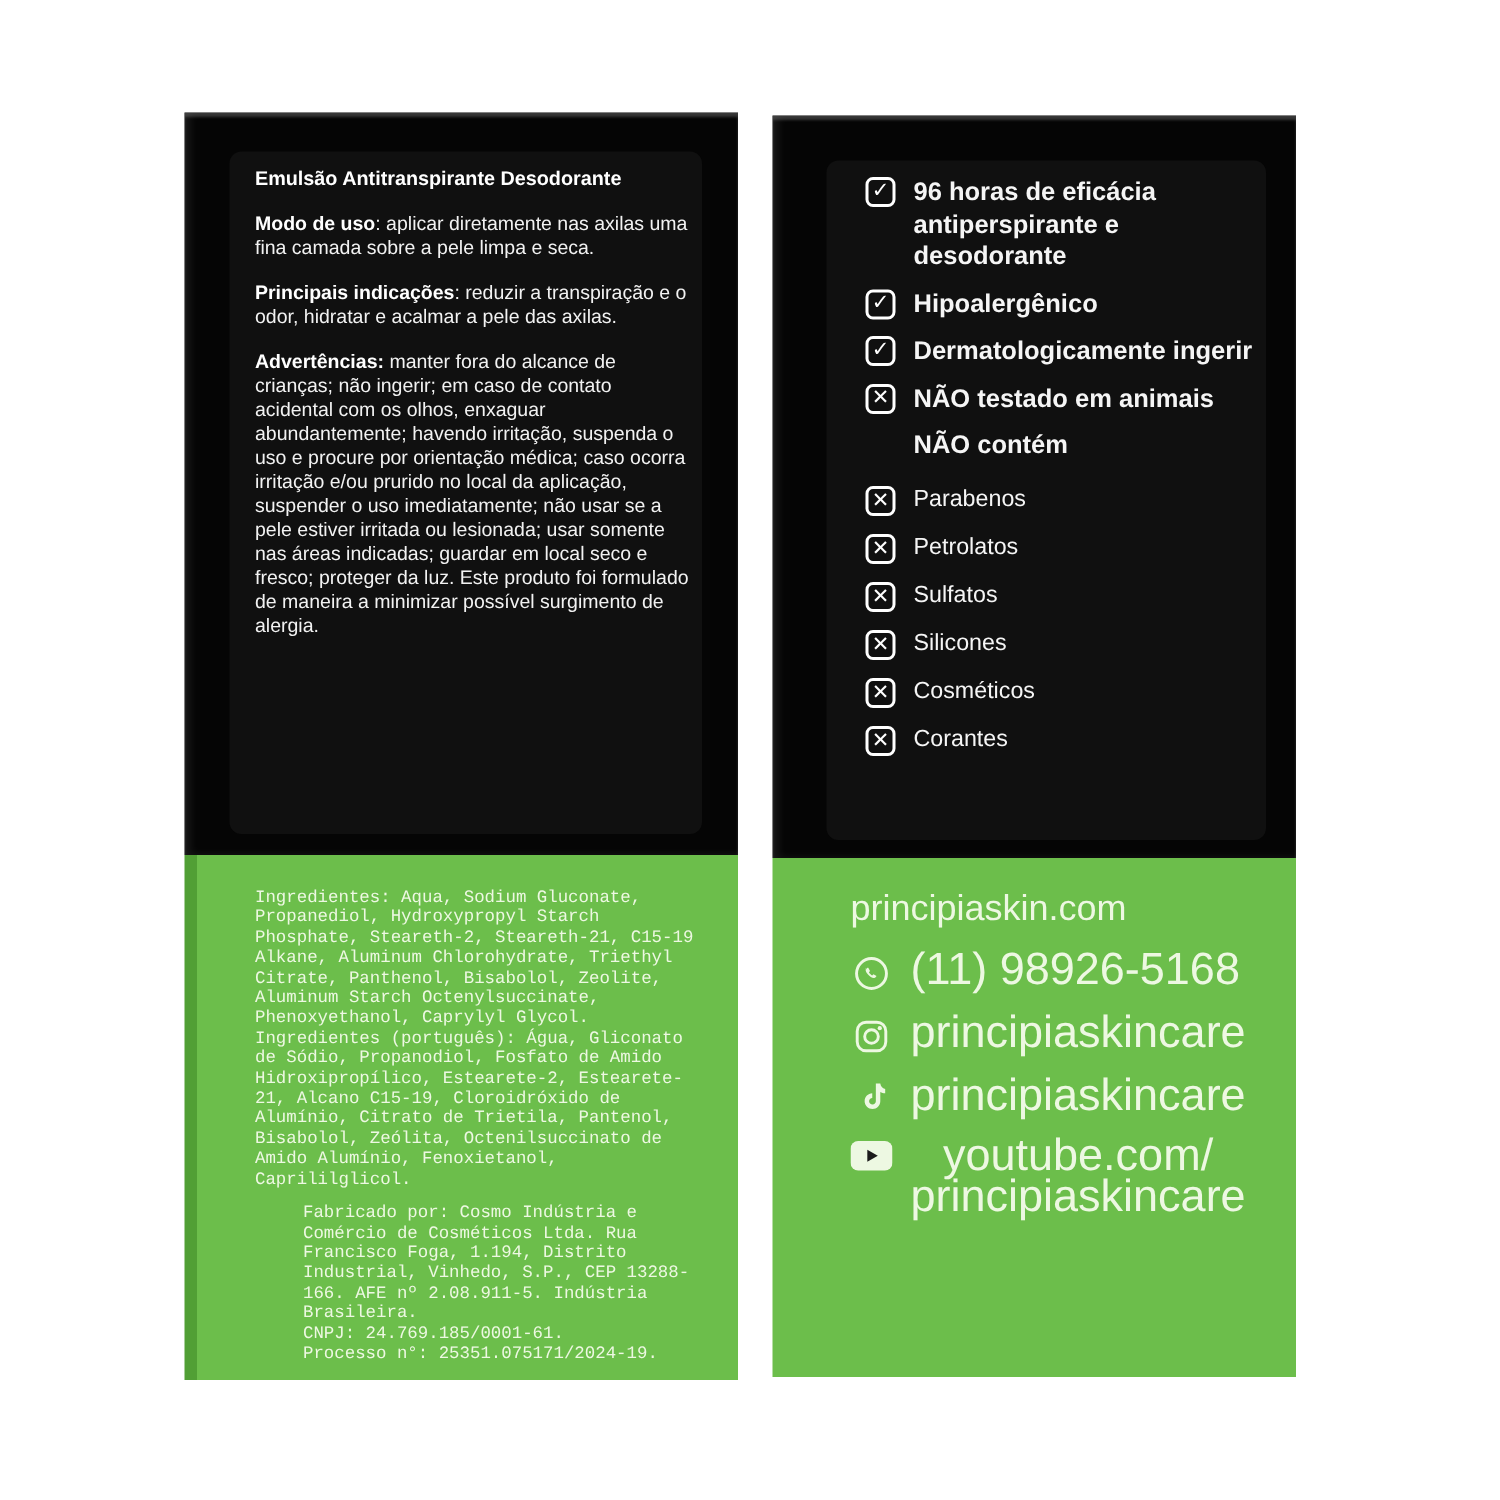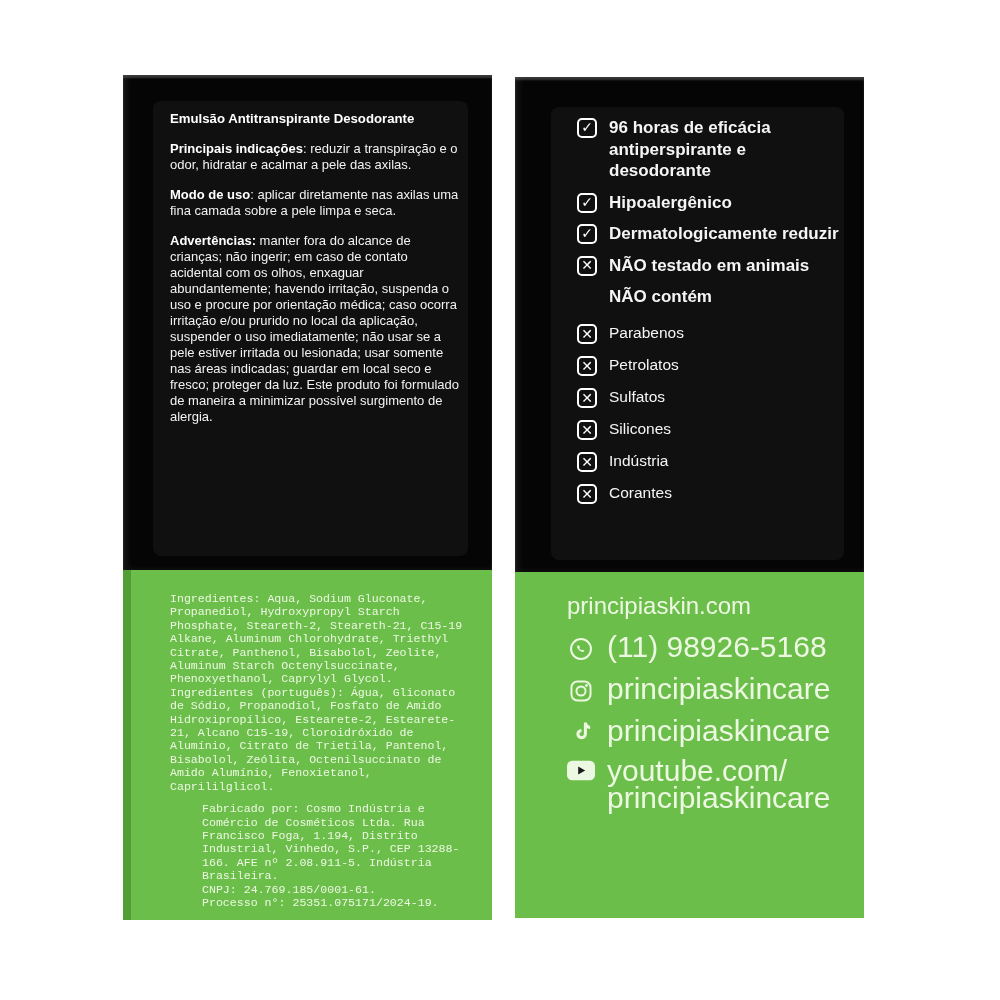--- a/index.html
+++ b/index.html
@@ -7,21 +7,21 @@
          font-family:"Liberation Sans", sans-serif;}
   .panel{position:absolute;}
   .panel-left{left:123px;top:75px;width:369px;height:845px;}
   .panel-right{left:515px;top:77px;width:349px;height:841px;}
   .half-black{position:relative;width:100%;background:var(--panel-black,#050505);
               box-shadow:inset 4px 0 6px rgba(255,255,255,0.08), inset 0 3px 2px rgba(255,255,255,0.18);}
   .panel-left .half-black{height:495px;}
   .panel-right .half-black{height:495px;}
   .half-green{position:relative;width:100%;background:var(--green,#6cbe4b);}
   .panel-left .half-green{height:350px;background:linear-gradient(90deg,var(--green-edge,#519f35) 0 8px,var(--green,#6cbe4b) 8px);}
-  .panel-right .half-green{height:346px;}
+  .panel-right .half-green{height:346px;text-align:center;}
   .inner{position:absolute;background:#101010;border-radius:8px;}
   .panel-left .inner{left:30px;top:26px;right:24px;bottom:14px;}
   .panel-right .inner{left:36px;top:30px;right:20px;bottom:12px;}
 
   
   .label-text{position:absolute;left:47px;top:36px;width:292px;color:#f2f2f2;
               font-size:13px;line-height:16px;}
   .label-text h2{margin:0 0 14px;font-size:13.2px;line-height:16px;font-weight:bold;color:#fff;}
   .label-text p{margin:0 0 14px;}
   .label-text b{color:#fff;}
@@ -55,22 +55,22 @@
 </head>
 <body>
 
 <div class="stage" style="--green: #6cbe4b; --green-edge: #519f35; --panel-black: #050505; --text-green: #edf8e2;">
 
   <section class="panel panel-left">
     <div class="half-black">
       <div class="inner"></div>
       <div class="label-text">
         <h2>Emulsão Antitranspirante Desodorante</h2>
+        <p><b>Modo de uso</b><span>: </span><span>aplicar diretamente nas axilas uma fina camada sobre a pele limpa e seca.</span></p>
         <p><b>Principais indicações</b><span>: </span><span>reduzir a transpiração e o odor, hidratar e acalmar a pele das axilas.</span></p>
-        <p><b>Modo de uso</b><span>: </span><span>aplicar diretamente nas axilas uma fina camada sobre a pele limpa e seca.</span></p>
         <p><b>Advertências:</b><span> </span><span>manter fora do alcance de crianças; não ingerir; em caso de contato acidental com os olhos, enxaguar abundantemente; havendo irritação, suspenda o uso e procure por orientação médica; caso ocorra irritação e/ou prurido no local da aplicação, suspender o uso imediatamente; não usar se a pele estiver irritada ou lesionada; usar somente nas áreas indicadas; guardar em local seco e fresco; proteger da luz. Este produto foi formulado de maneira a minimizar possível surgimento de alergia.</span></p>
       </div>
     </div>
     <div class="half-green">
       <div class="green-text">
         <p>Ingredientes: Aqua, Sodium Gluconate, Propanediol, Hydroxypropyl Starch Phosphate, Steareth-2, Steareth-21, C15-19 Alkane, Aluminum Chlorohydrate, Triethyl Citrate, Panthenol, Bisabolol, Zeolite, Aluminum Starch Octenylsuccinate, Phenoxyethanol, Caprylyl Glycol. Ingredientes (português): Água, Gliconato de Sódio, Propanodiol, Fosfato de Amido Hidroxipropílico, Estearete-2, Estearete-21, Alcano C15-19, Cloroidróxido de Alumínio, Citrato de Trietila, Pantenol, Bisabolol, Zeólita, Octenilsuccinato de Amido Alumínio, Fenoxietanol, Caprililglicol.</p>
         <p style="margin-bottom:0;margin-left:32px;">
           <span class="line">Fabricado por: Cosmo Indústria e Comércio de Cosméticos Ltda. Rua Francisco Foga, 1.194, Distrito Industrial, Vinhedo, S.P., CEP 13288-166. AFE nº 2.08.911-5. Indústria Brasileira.</span>
           <span class="line">CNPJ: 24.769.185/0001-61.</span>
           <span class="line">Processo n°: 25351.075171/2024-19.</span>
@@ -86,21 +86,21 @@
           <div class="chk-row bold">
             <span class="cbox">✓</span>
             <div>96 horas de eficácia antiperspirante e desodorante</div>
           </div>
           <div class="chk-row bold">
             <span class="cbox">✓</span>
             <div>Hipoalergênico</div>
           </div>
           <div class="chk-row bold">
             <span class="cbox">✓</span>
-            <div>Dermatologicamente reduzir</div>
+            <div>Dermatologicamente ingerir</div>
           </div>
           <div class="chk-row bold">
             <span class="cbox">✕</span>
             <div>NÃO testado em animais</div>
           </div>
           <div class="chk-row bold gap-after">
             <span class="cbox hidden"></span>
             <div>NÃO contém</div>
           </div>
           <div class="chk-row">
@@ -114,21 +114,21 @@
           <div class="chk-row">
             <span class="cbox">✕</span>
             <div>Sulfatos</div>
           </div>
           <div class="chk-row">
             <span class="cbox">✕</span>
             <div>Silicones</div>
           </div>
           <div class="chk-row">
             <span class="cbox">✕</span>
-            <div>Indústria</div>
+            <div>Cosméticos</div>
           </div>
           <div class="chk-row">
             <span class="cbox">✕</span>
             <div>Corantes</div>
           </div>
         </div>
     </div>
     <div class="half-green">
       <div class="links" id="links">
           <div class="link-row site">

